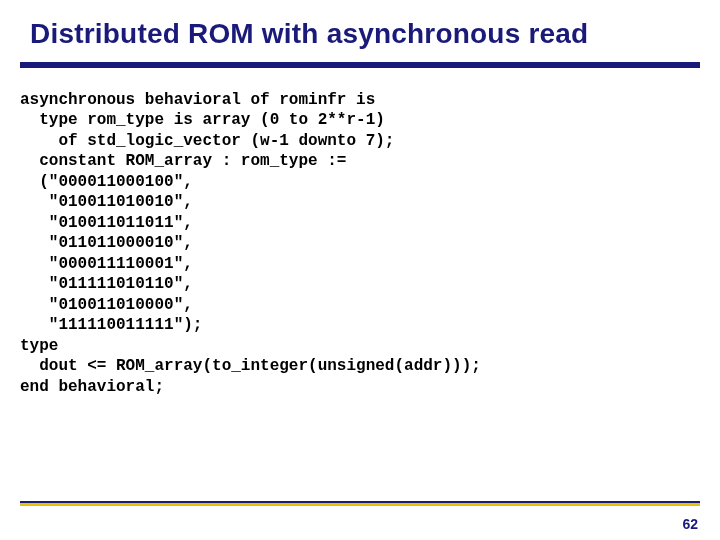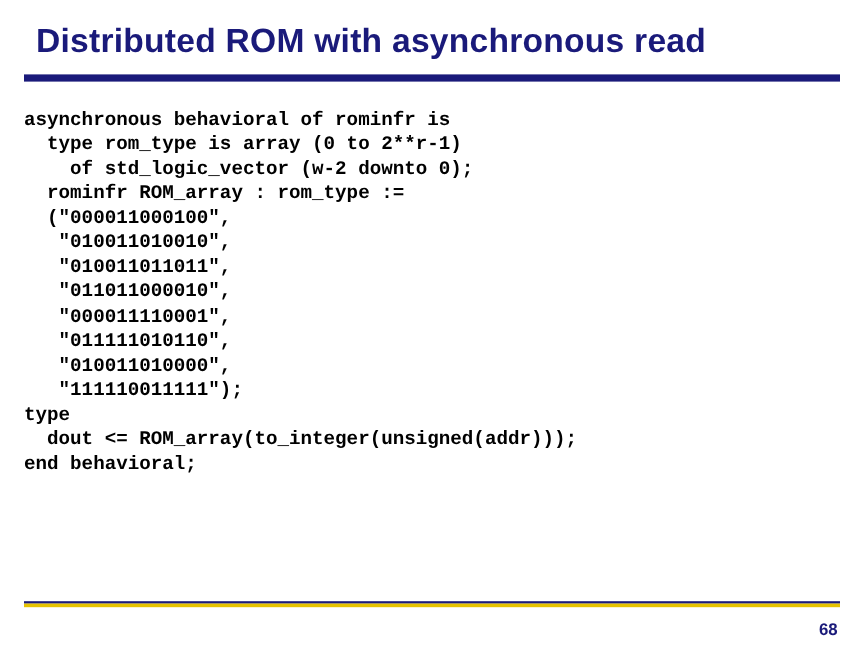--- a/index.html
+++ b/index.html
@@ -76,31 +76,31 @@
 </head>
 <body>
 
 <div class="slide">
 
   <div class="title">Distributed ROM with asynchronous read</div>
   <div class="title-rule"></div>
 
   <div class="code"><span>asynchronous behavioral of rominfr is</span>
 <span>  type rom_type is array (0 to 2**r-1)</span>
-<span>    of std_logic_vector (w-2 downto 0);</span>
-<span>  rominfr ROM_array : rom_type :=</span>
+<span>    of std_logic_vector (w-1 downto 7);</span>
+<span>  constant ROM_array : rom_type :=</span>
 <span>  ("000011000100",</span>
 <span>   "010011010010",</span>
 <span>   "010011011011",</span>
 <span>   "011011000010",</span>
 <span>   "000011110001",</span>
 <span>   "011111010110",</span>
 <span>   "010011010000",</span>
 <span>   "111110011111");</span>
 <span>type</span>
 <span>  dout &lt;= ROM_array(to_integer(unsigned(addr)));</span>
 <span>end behavioral;</span></div>
 
   <div class="footer-rule-top"></div>
   <div class="footer-rule"></div>
-  <div class="page-num">68</div>
+  <div class="page-num">62</div>
 
 </div>
 
 </body></html>

